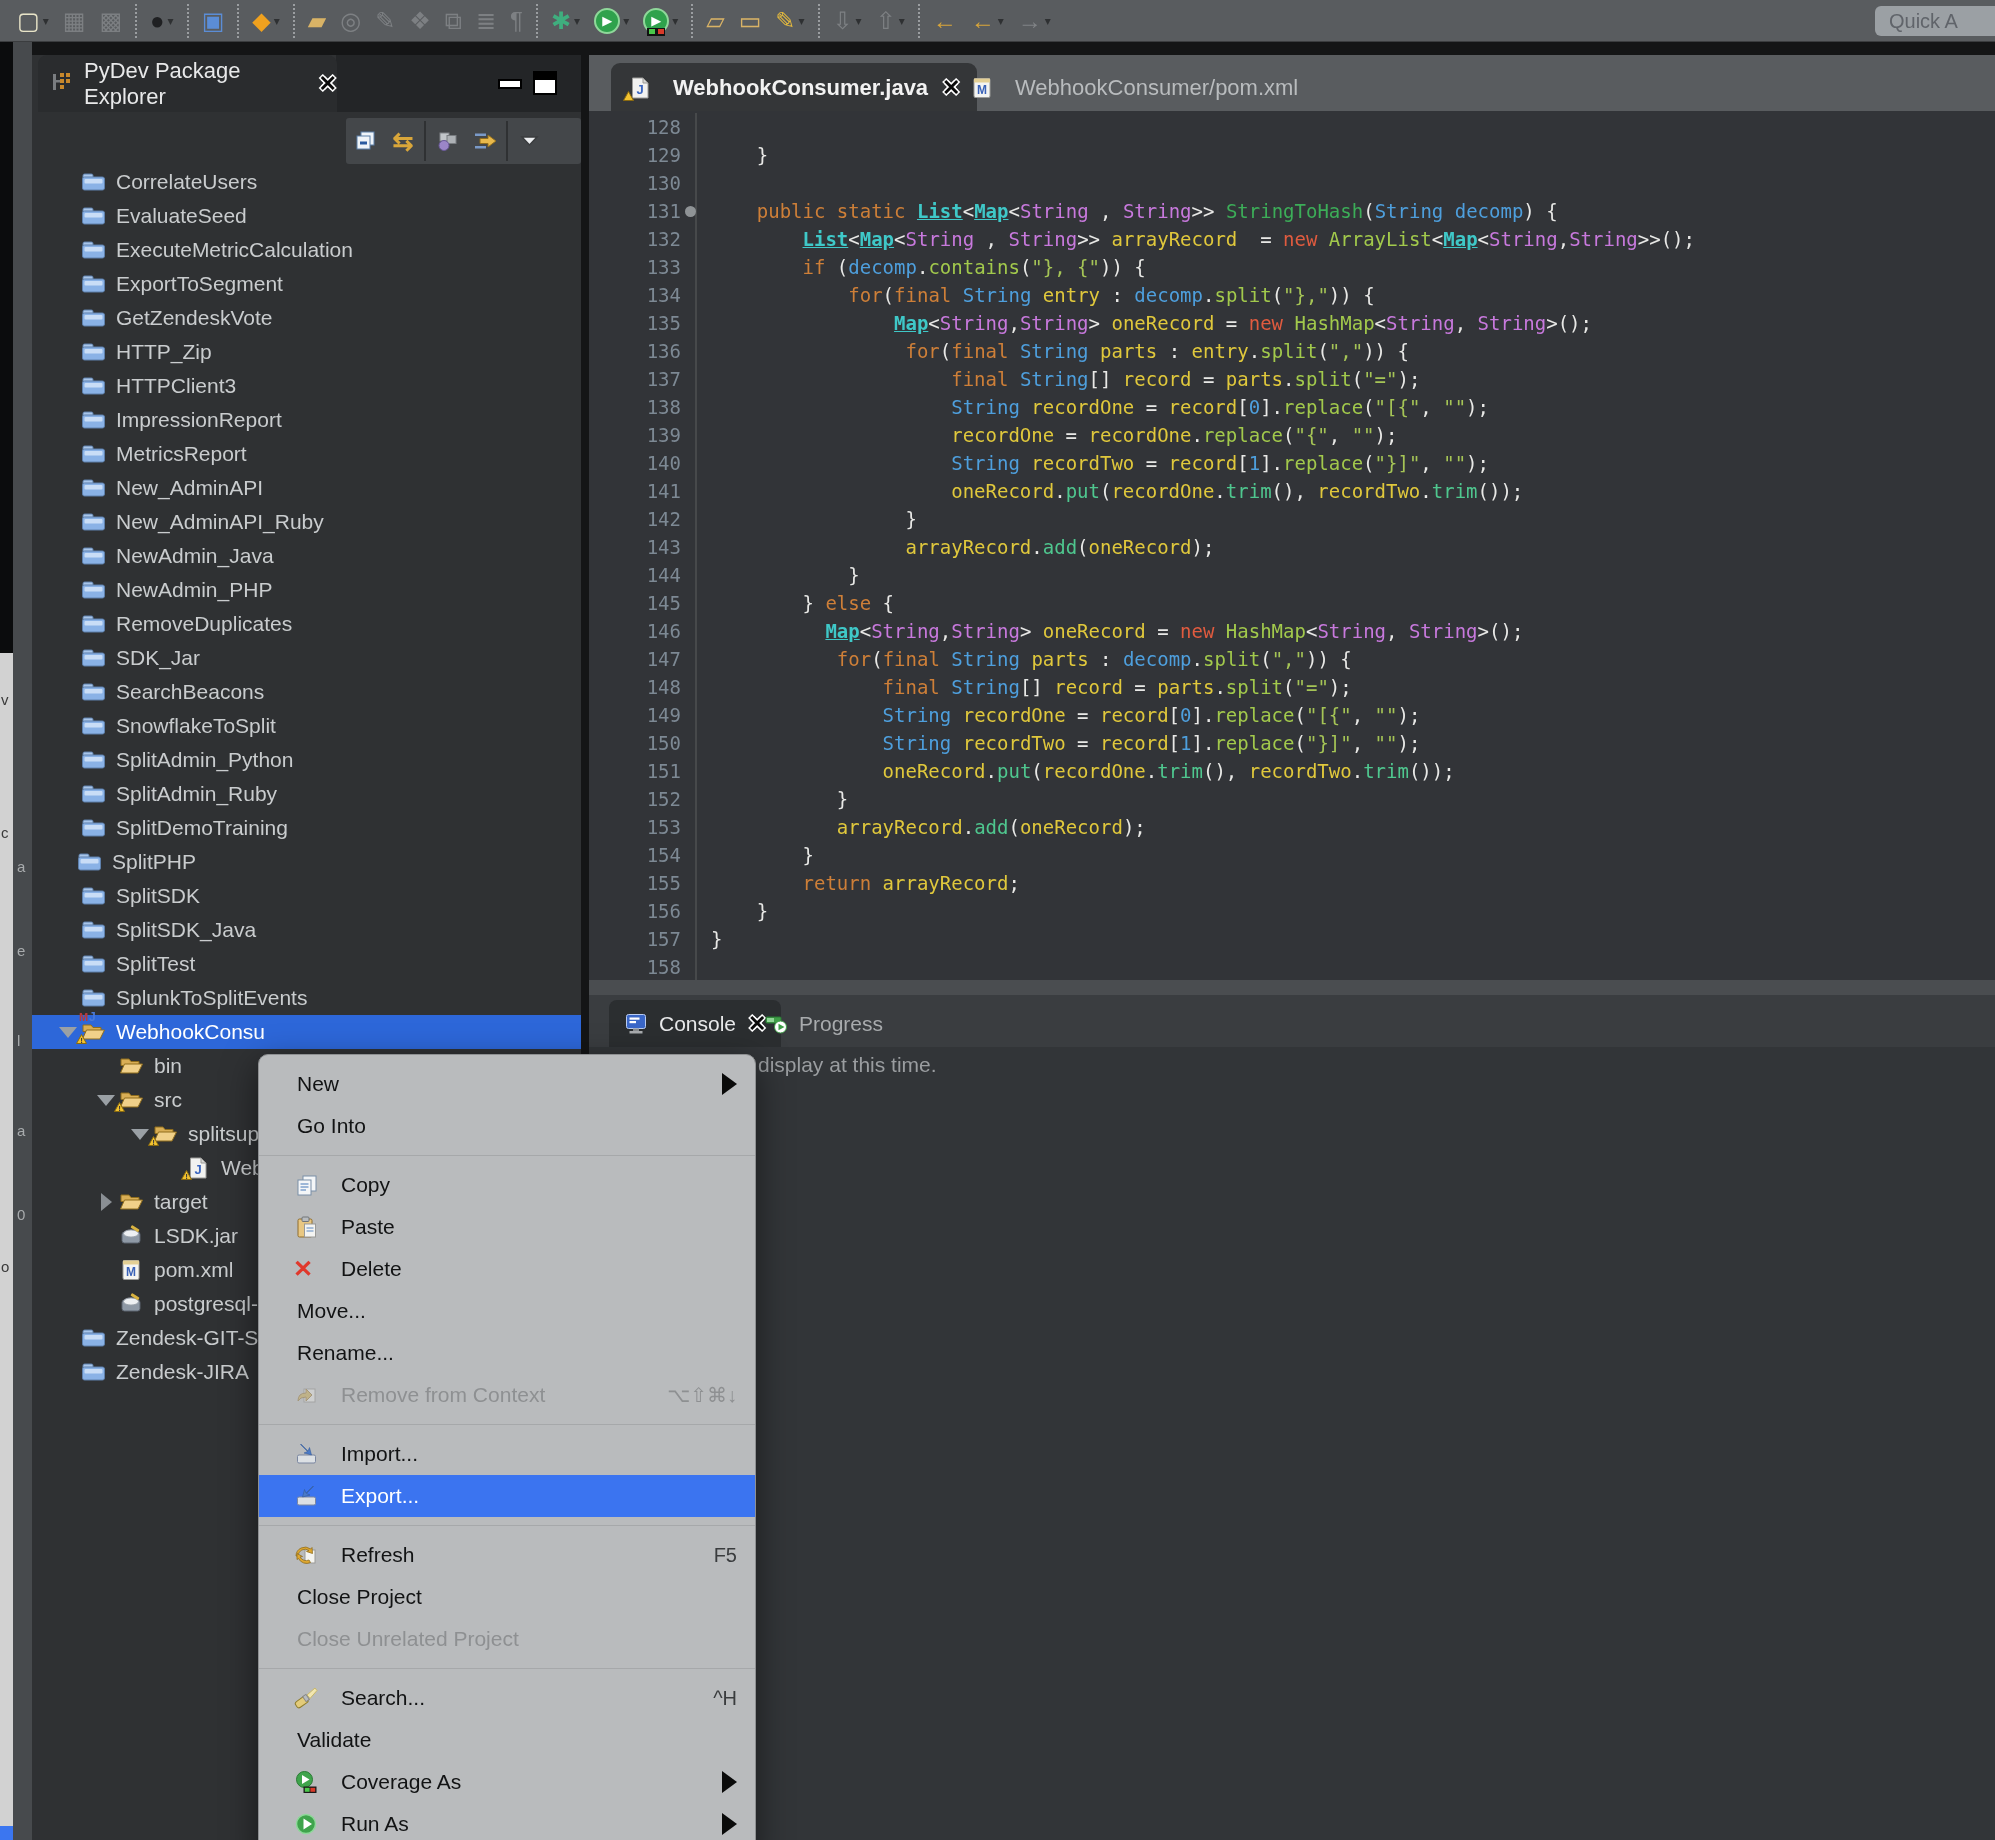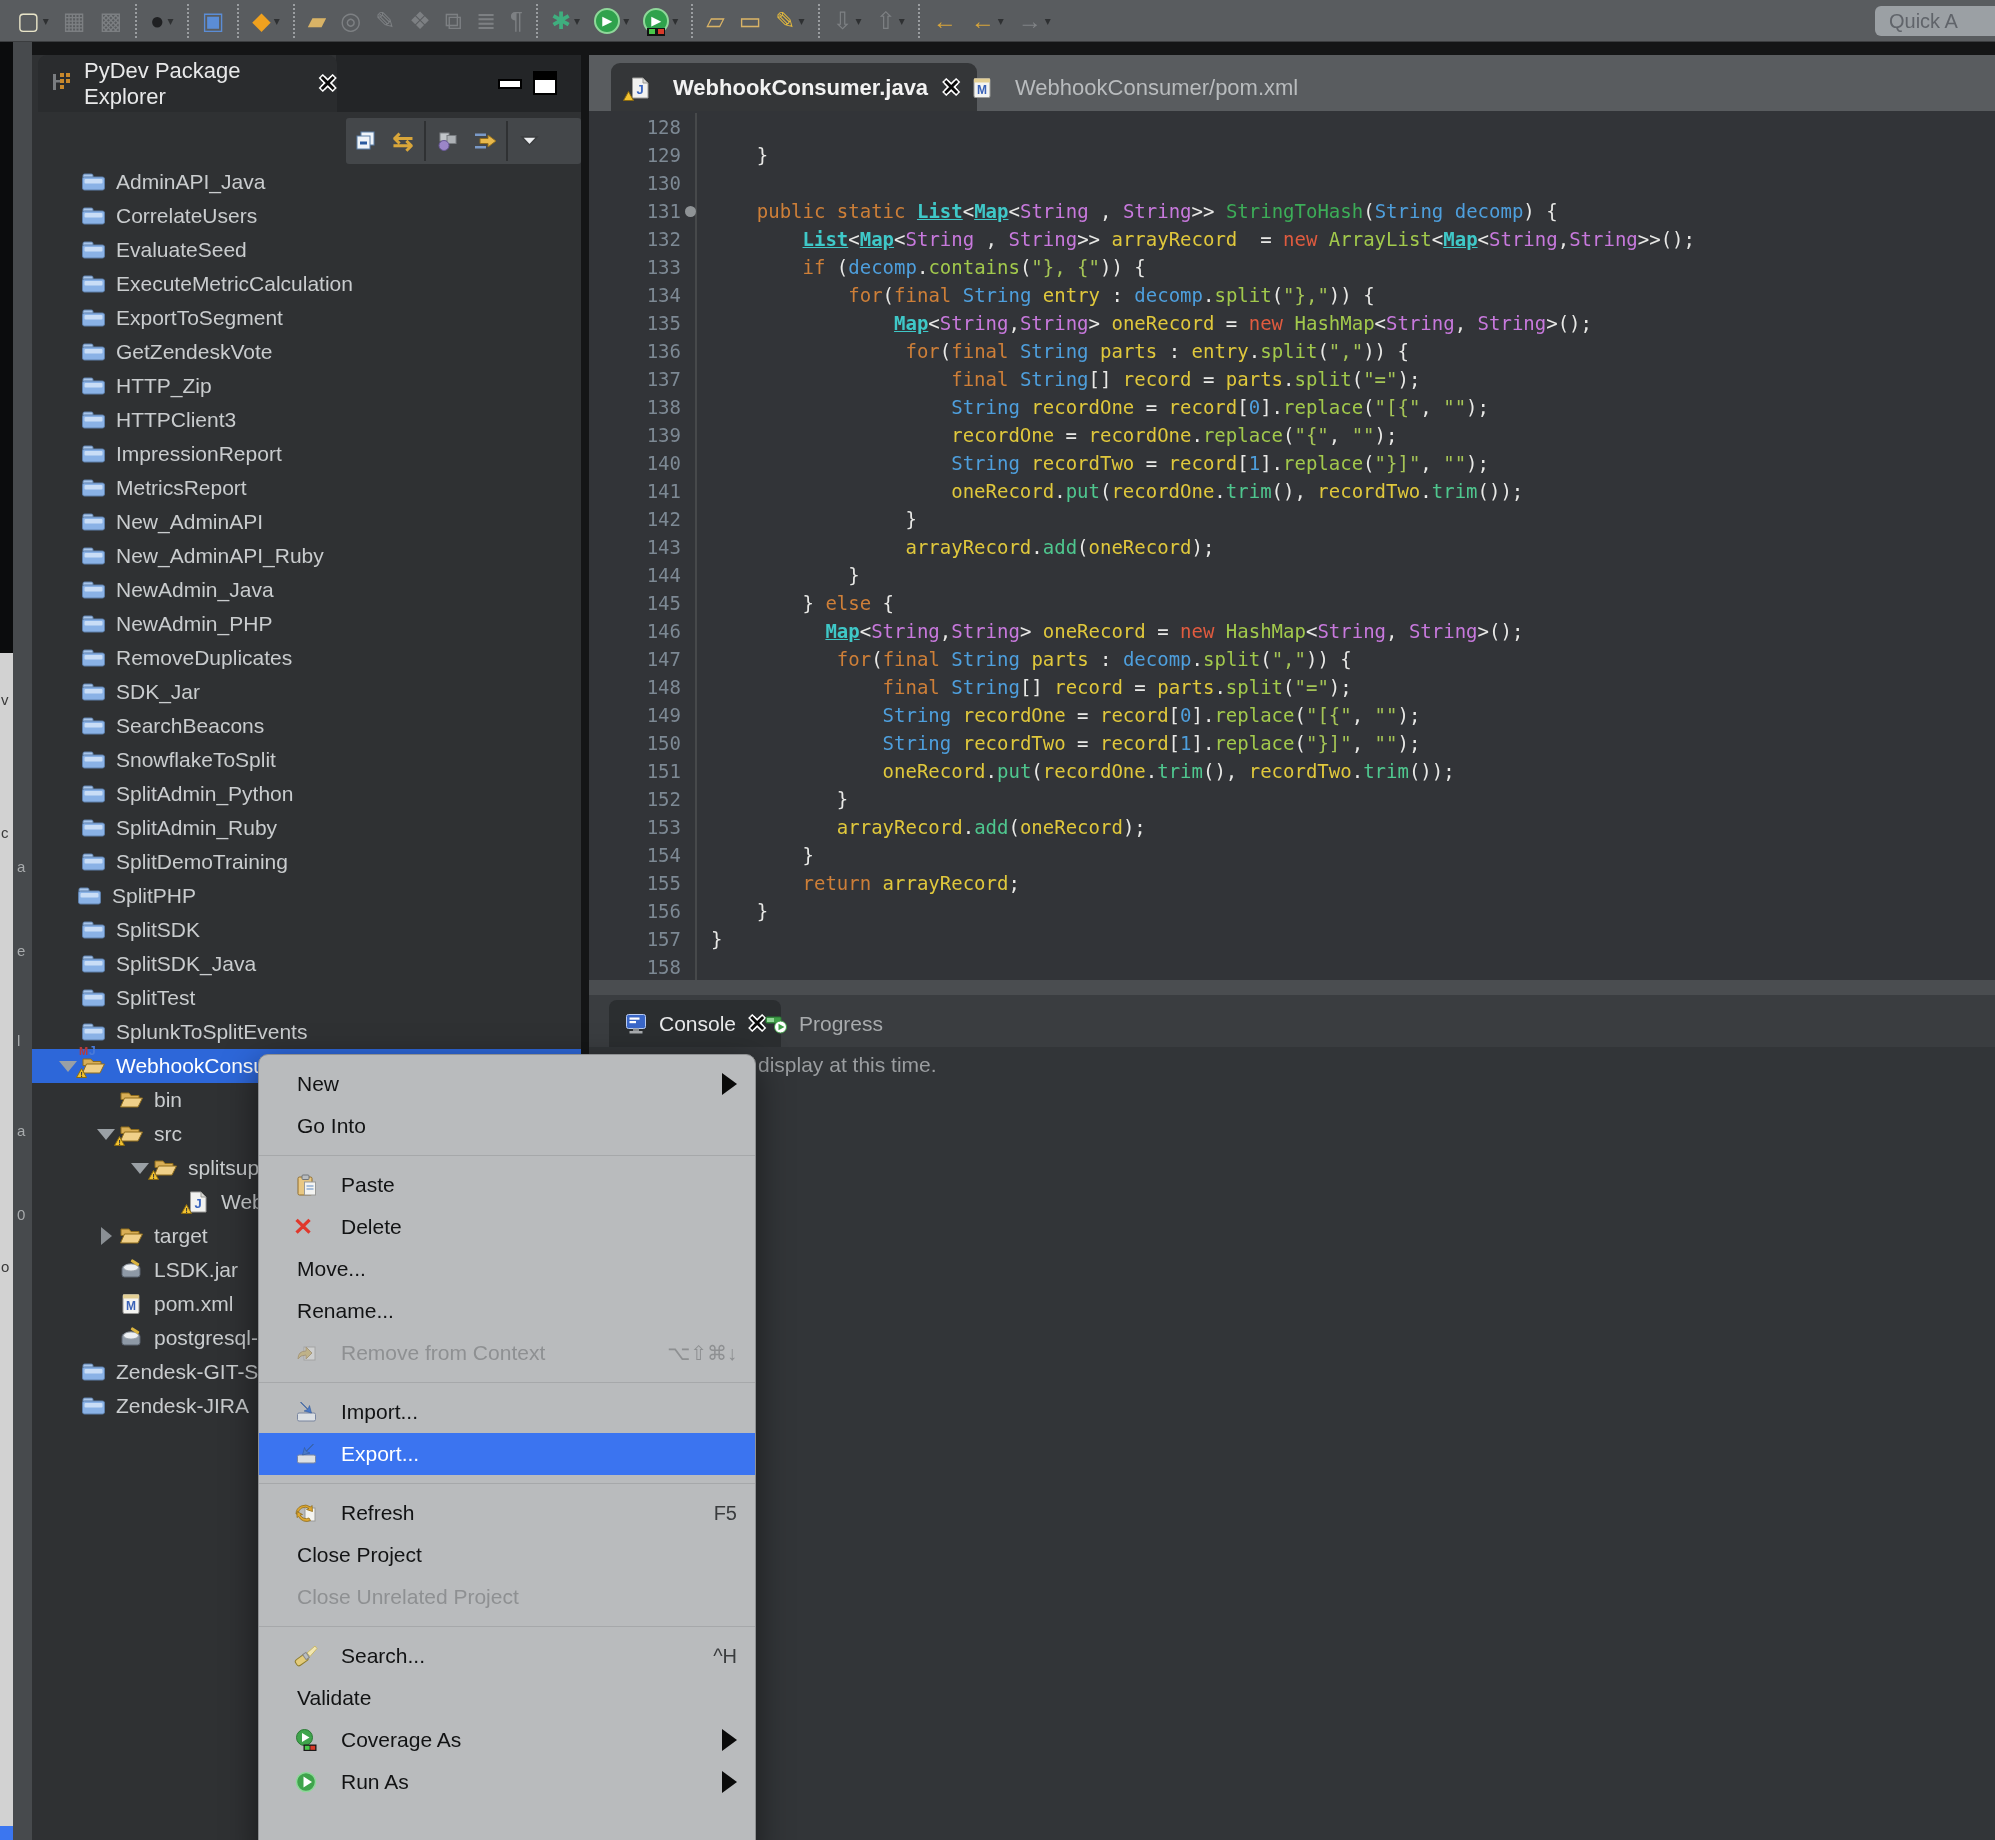--- a/index.html
+++ b/index.html
@@ -273,31 +273,20 @@
     <div id="tree">
         <div class="tree-row" style="padding-left: 24px;">
           <span class="tr-arrow"></span>
           <span class="tr-icon">
             <svg width="26" height="24" viewBox="0 0 24 24" xmlns="http://www.w3.org/2000/svg">
               <rect x="2" y="4" width="10" height="5" rx="1.5" fill="#A9C6EA" stroke="#5E80AC"></rect>
               <rect x="1.5" y="7" width="22" height="13" rx="2" fill="#8AB2E6" stroke="#5E80AC"></rect>
               <rect x="3.5" y="9" width="18" height="4.5" rx="1" fill="#C9DDF6"></rect>
             </svg>
           </span>
-          <span class="tr-label">AdminAPI_Java</span>
-        </div>
-        <div class="tree-row" style="padding-left: 24px;">
-          <span class="tr-arrow"></span>
-          <span class="tr-icon">
-            <svg width="26" height="24" viewBox="0 0 24 24" xmlns="http://www.w3.org/2000/svg">
-              <rect x="2" y="4" width="10" height="5" rx="1.5" fill="#A9C6EA" stroke="#5E80AC"></rect>
-              <rect x="1.5" y="7" width="22" height="13" rx="2" fill="#8AB2E6" stroke="#5E80AC"></rect>
-              <rect x="3.5" y="9" width="18" height="4.5" rx="1" fill="#C9DDF6"></rect>
-            </svg>
-          </span>
           <span class="tr-label">CorrelateUsers</span>
         </div>
         <div class="tree-row" style="padding-left: 24px;">
           <span class="tr-arrow"></span>
           <span class="tr-icon">
             <svg width="26" height="24" viewBox="0 0 24 24" xmlns="http://www.w3.org/2000/svg">
               <rect x="2" y="4" width="10" height="5" rx="1.5" fill="#A9C6EA" stroke="#5E80AC"></rect>
               <rect x="1.5" y="7" width="22" height="13" rx="2" fill="#8AB2E6" stroke="#5E80AC"></rect>
               <rect x="3.5" y="9" width="18" height="4.5" rx="1" fill="#C9DDF6"></rect>
             </svg>
@@ -890,20 +879,34 @@
 
   <div id="context-menu">
       <div class="mi">
         <span>New</span>
         <span class="sub"></span>
       </div>
       <div class="mi">
         <span>Go Into</span>
       </div>
       <div class="msep"></div>
+      <div class="mi has-ico">
+        <span class="mico">
+          <svg width="26" height="24" viewBox="0 0 24 24" xmlns="http://www.w3.org/2000/svg">
+            <rect x="9" y="3" width="13" height="15" fill="#F4F6F8" stroke="#7A8FA8"></rect>
+            <rect x="4" y="7" width="13" height="15" fill="#F4F6F8" stroke="#7A8FA8"></rect>
+            <g stroke="#88A8D0" stroke-width="1.6">
+              <line x1="6.5" y1="11" x2="14.5" y2="11"></line>
+              <line x1="6.5" y1="14" x2="14.5" y2="14"></line>
+              <line x1="6.5" y1="17" x2="12" y2="17"></line>
+            </g>
+          </svg>
+        </span>
+        <span>Copy</span>
+      </div>
       <div class="mi has-ico">
         <span class="mico">
           <svg width="26" height="24" viewBox="0 0 24 24" xmlns="http://www.w3.org/2000/svg">
             <rect x="4" y="4" width="14" height="18" rx="1.5" fill="#E8C782" stroke="#8F6D2D"></rect>
             <rect x="8" y="2" width="7" height="4.5" rx="1" fill="#B8BCC0" stroke="#707478"></rect>
             <rect x="10.5" y="9" width="11" height="13" fill="#F4F4F2" stroke="#9A9A98"></rect>
             <g stroke="#88A8D0" stroke-width="1.4">
               <line x1="12.5" y1="13" x2="19.5" y2="13"></line>
               <line x1="12.5" y1="16" x2="19.5" y2="16"></line>
             </g>

